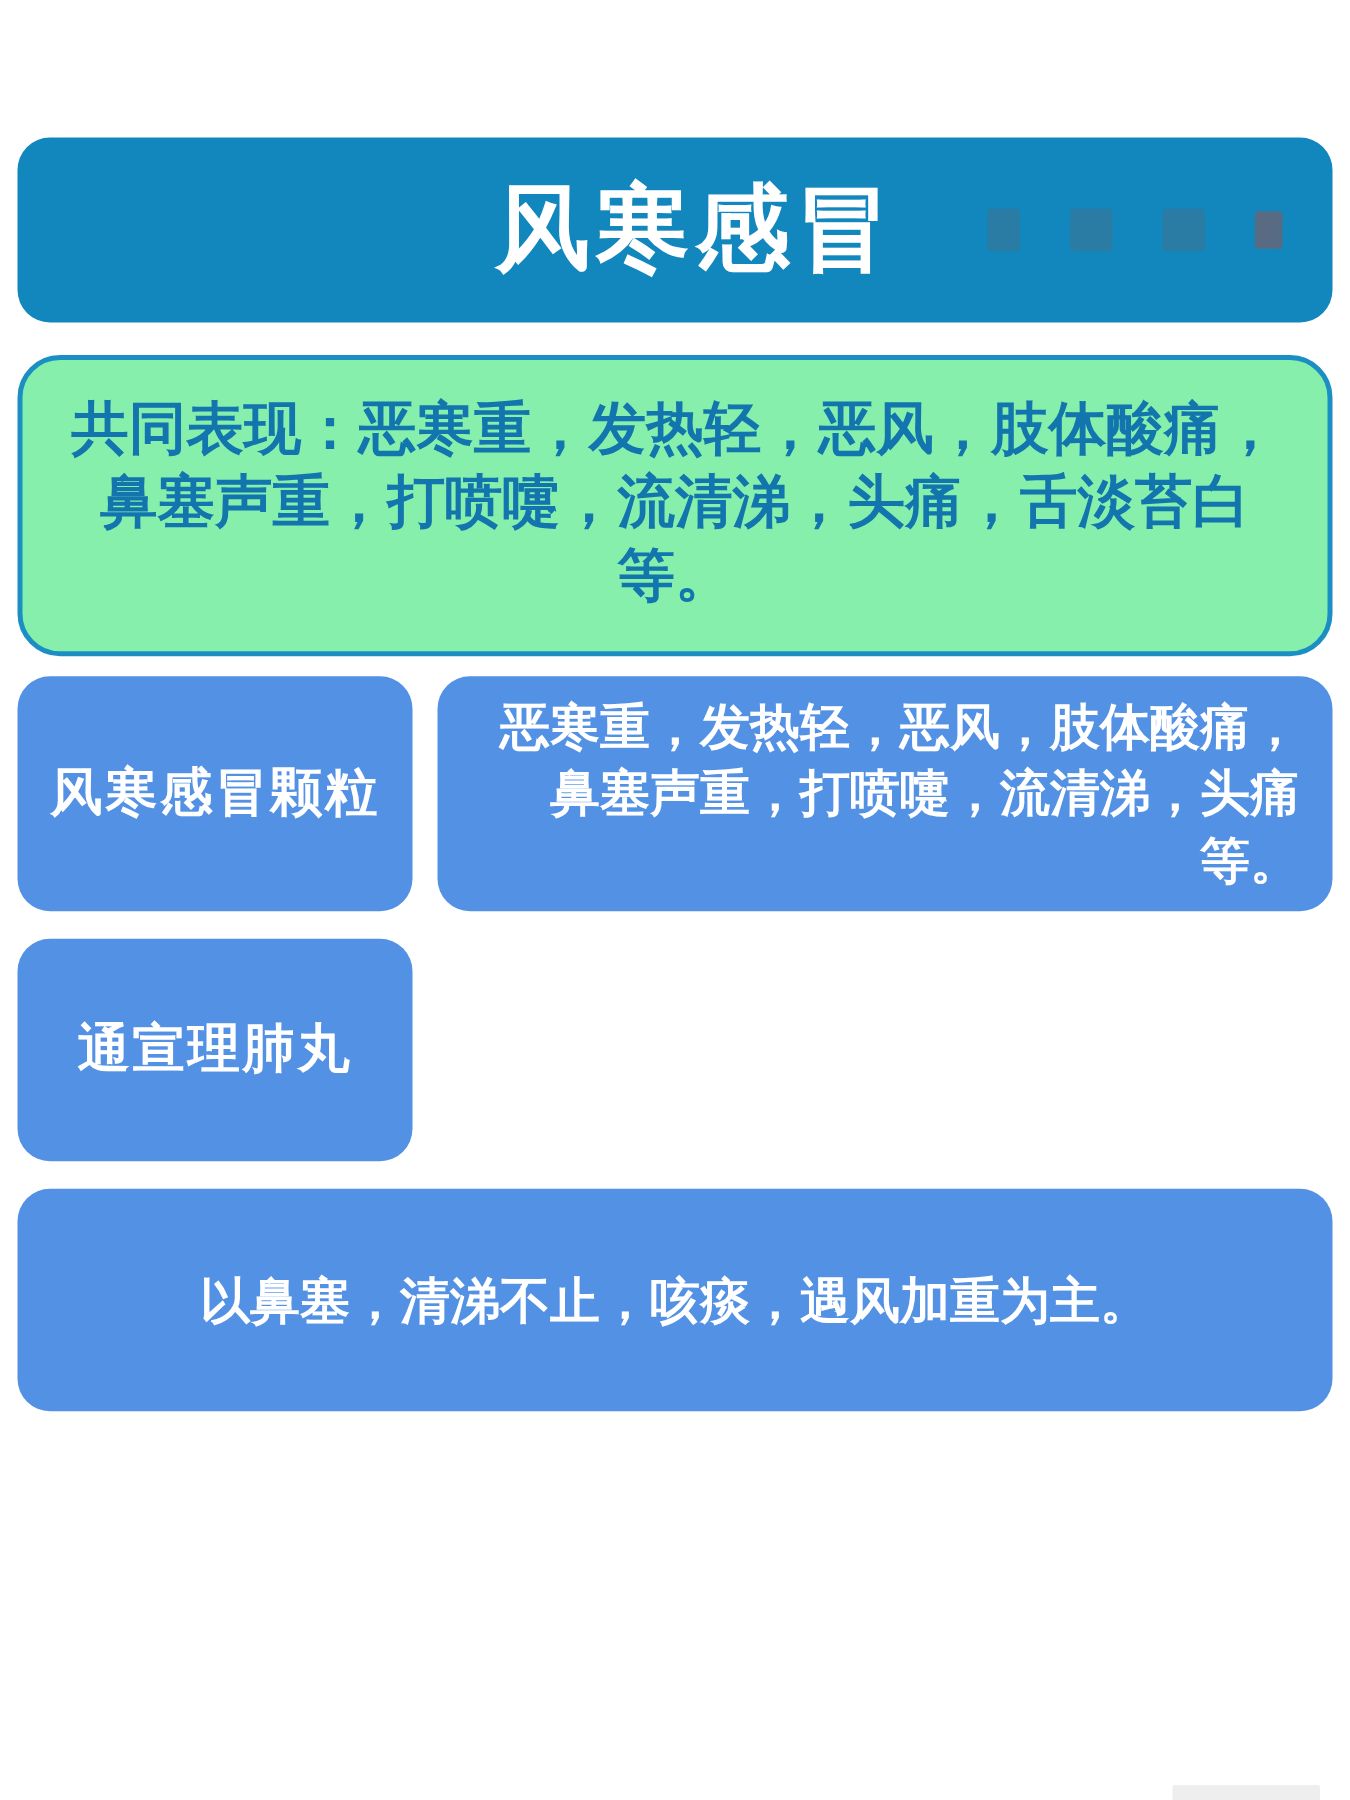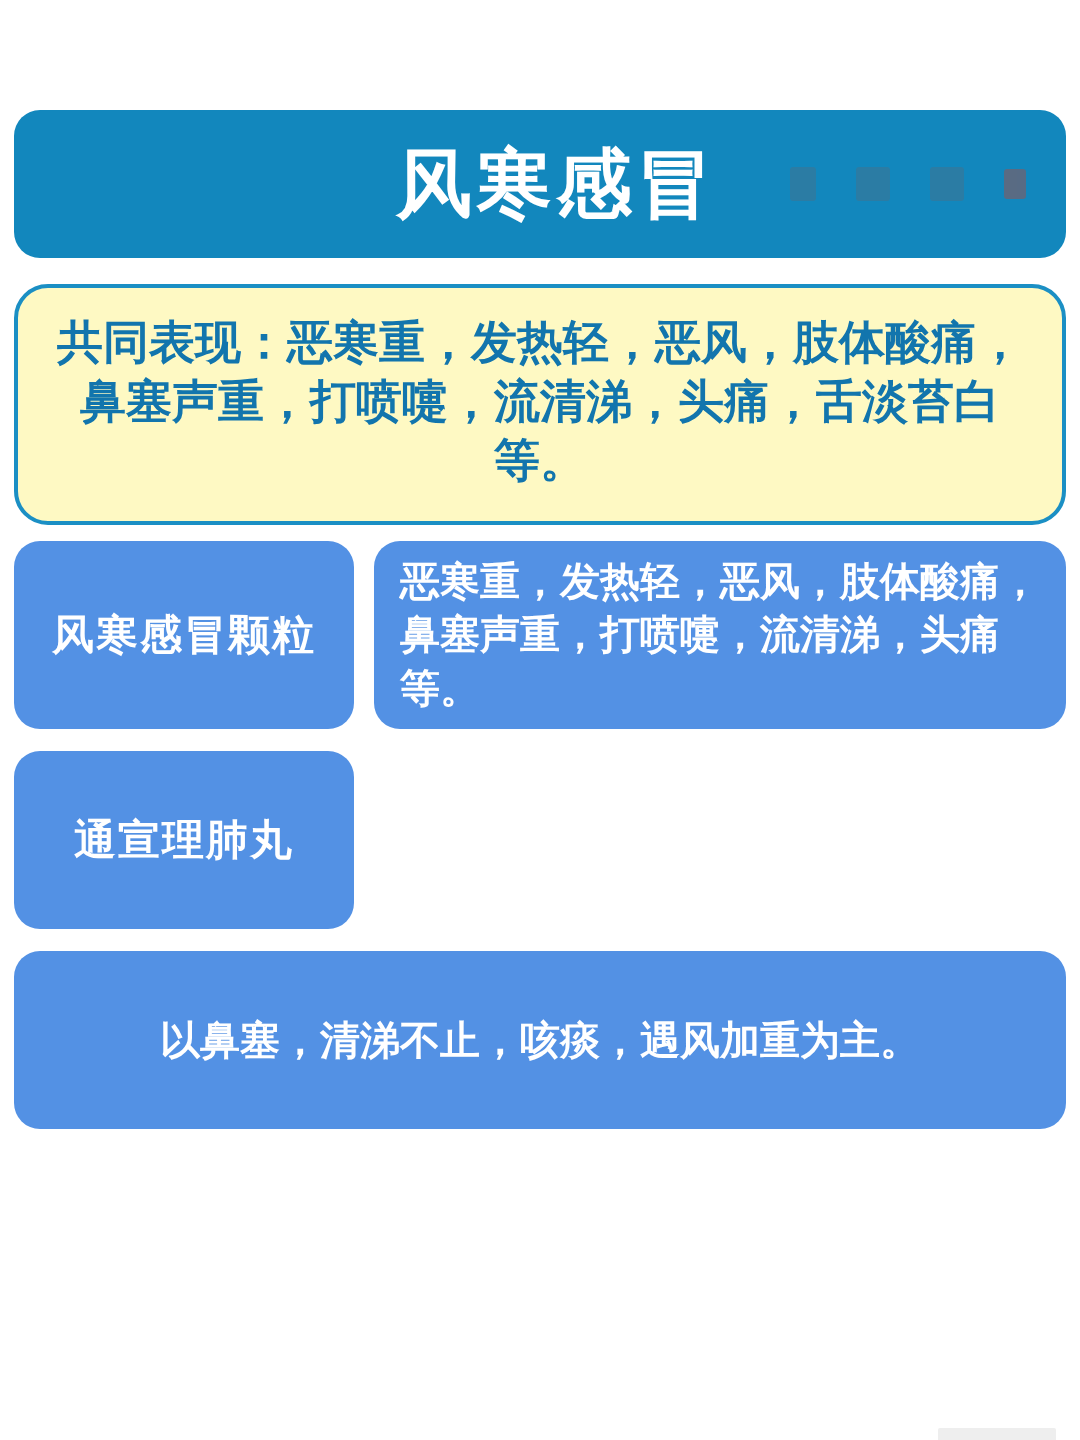--- a/index.html
+++ b/index.html
@@ -59,21 +59,21 @@
     border-radius: 3px;
   }
   .wm-block.wide { width: 34px; }
   .wm-block.red { background: #b04a3e; height: 30px; width: 22px; }
 
   
   .common-box {
     margin-top: 26px;
     border: 4px solid #1b8fc4;
     border-radius: 34px;
-    background: #fef9c3;
+    background: #86efac;
     padding: 26px 34px 30px 34px;
     box-sizing: border-box;
   }
   .common-text {
     color: #1275ad;
     font-size: 46px;
     font-weight: bold;
     line-height: 1.28;
     text-align: center;
   }
@@ -92,21 +92,21 @@
   }
   .cell {
     background: #5391e4;
     border-radius: 26px;
     display: flex;
     align-items: center;
     justify-content: center;
     box-sizing: border-box;
   }
   .cell.name {
-    width: 340px;
+    width: 316px;
     min-height: 178px;
     padding: 10px 24px;
   }
   .cell.desc {
     flex: 1;
     min-height: 178px;
     padding: 14px 26px;
   }
   .cell-name-text {
     color: #ffffff;
@@ -115,21 +115,21 @@
     letter-spacing: 2px;
     line-height: 1.2;
     text-align: center;
     white-space: nowrap;
   }
   .cell-desc-text {
     color: #ffffff;
     font-size: 40px;
     font-weight: bold;
     line-height: 1.34;
-    text-align: left;
+    text-align: right;
   }
   .bottom-wm2 {
     position: absolute;
     left: 938px;
     top: 1318px;
     width: 118px;
     height: 34px;
     background: #eeeeee;
     border-radius: 2px;
   }

